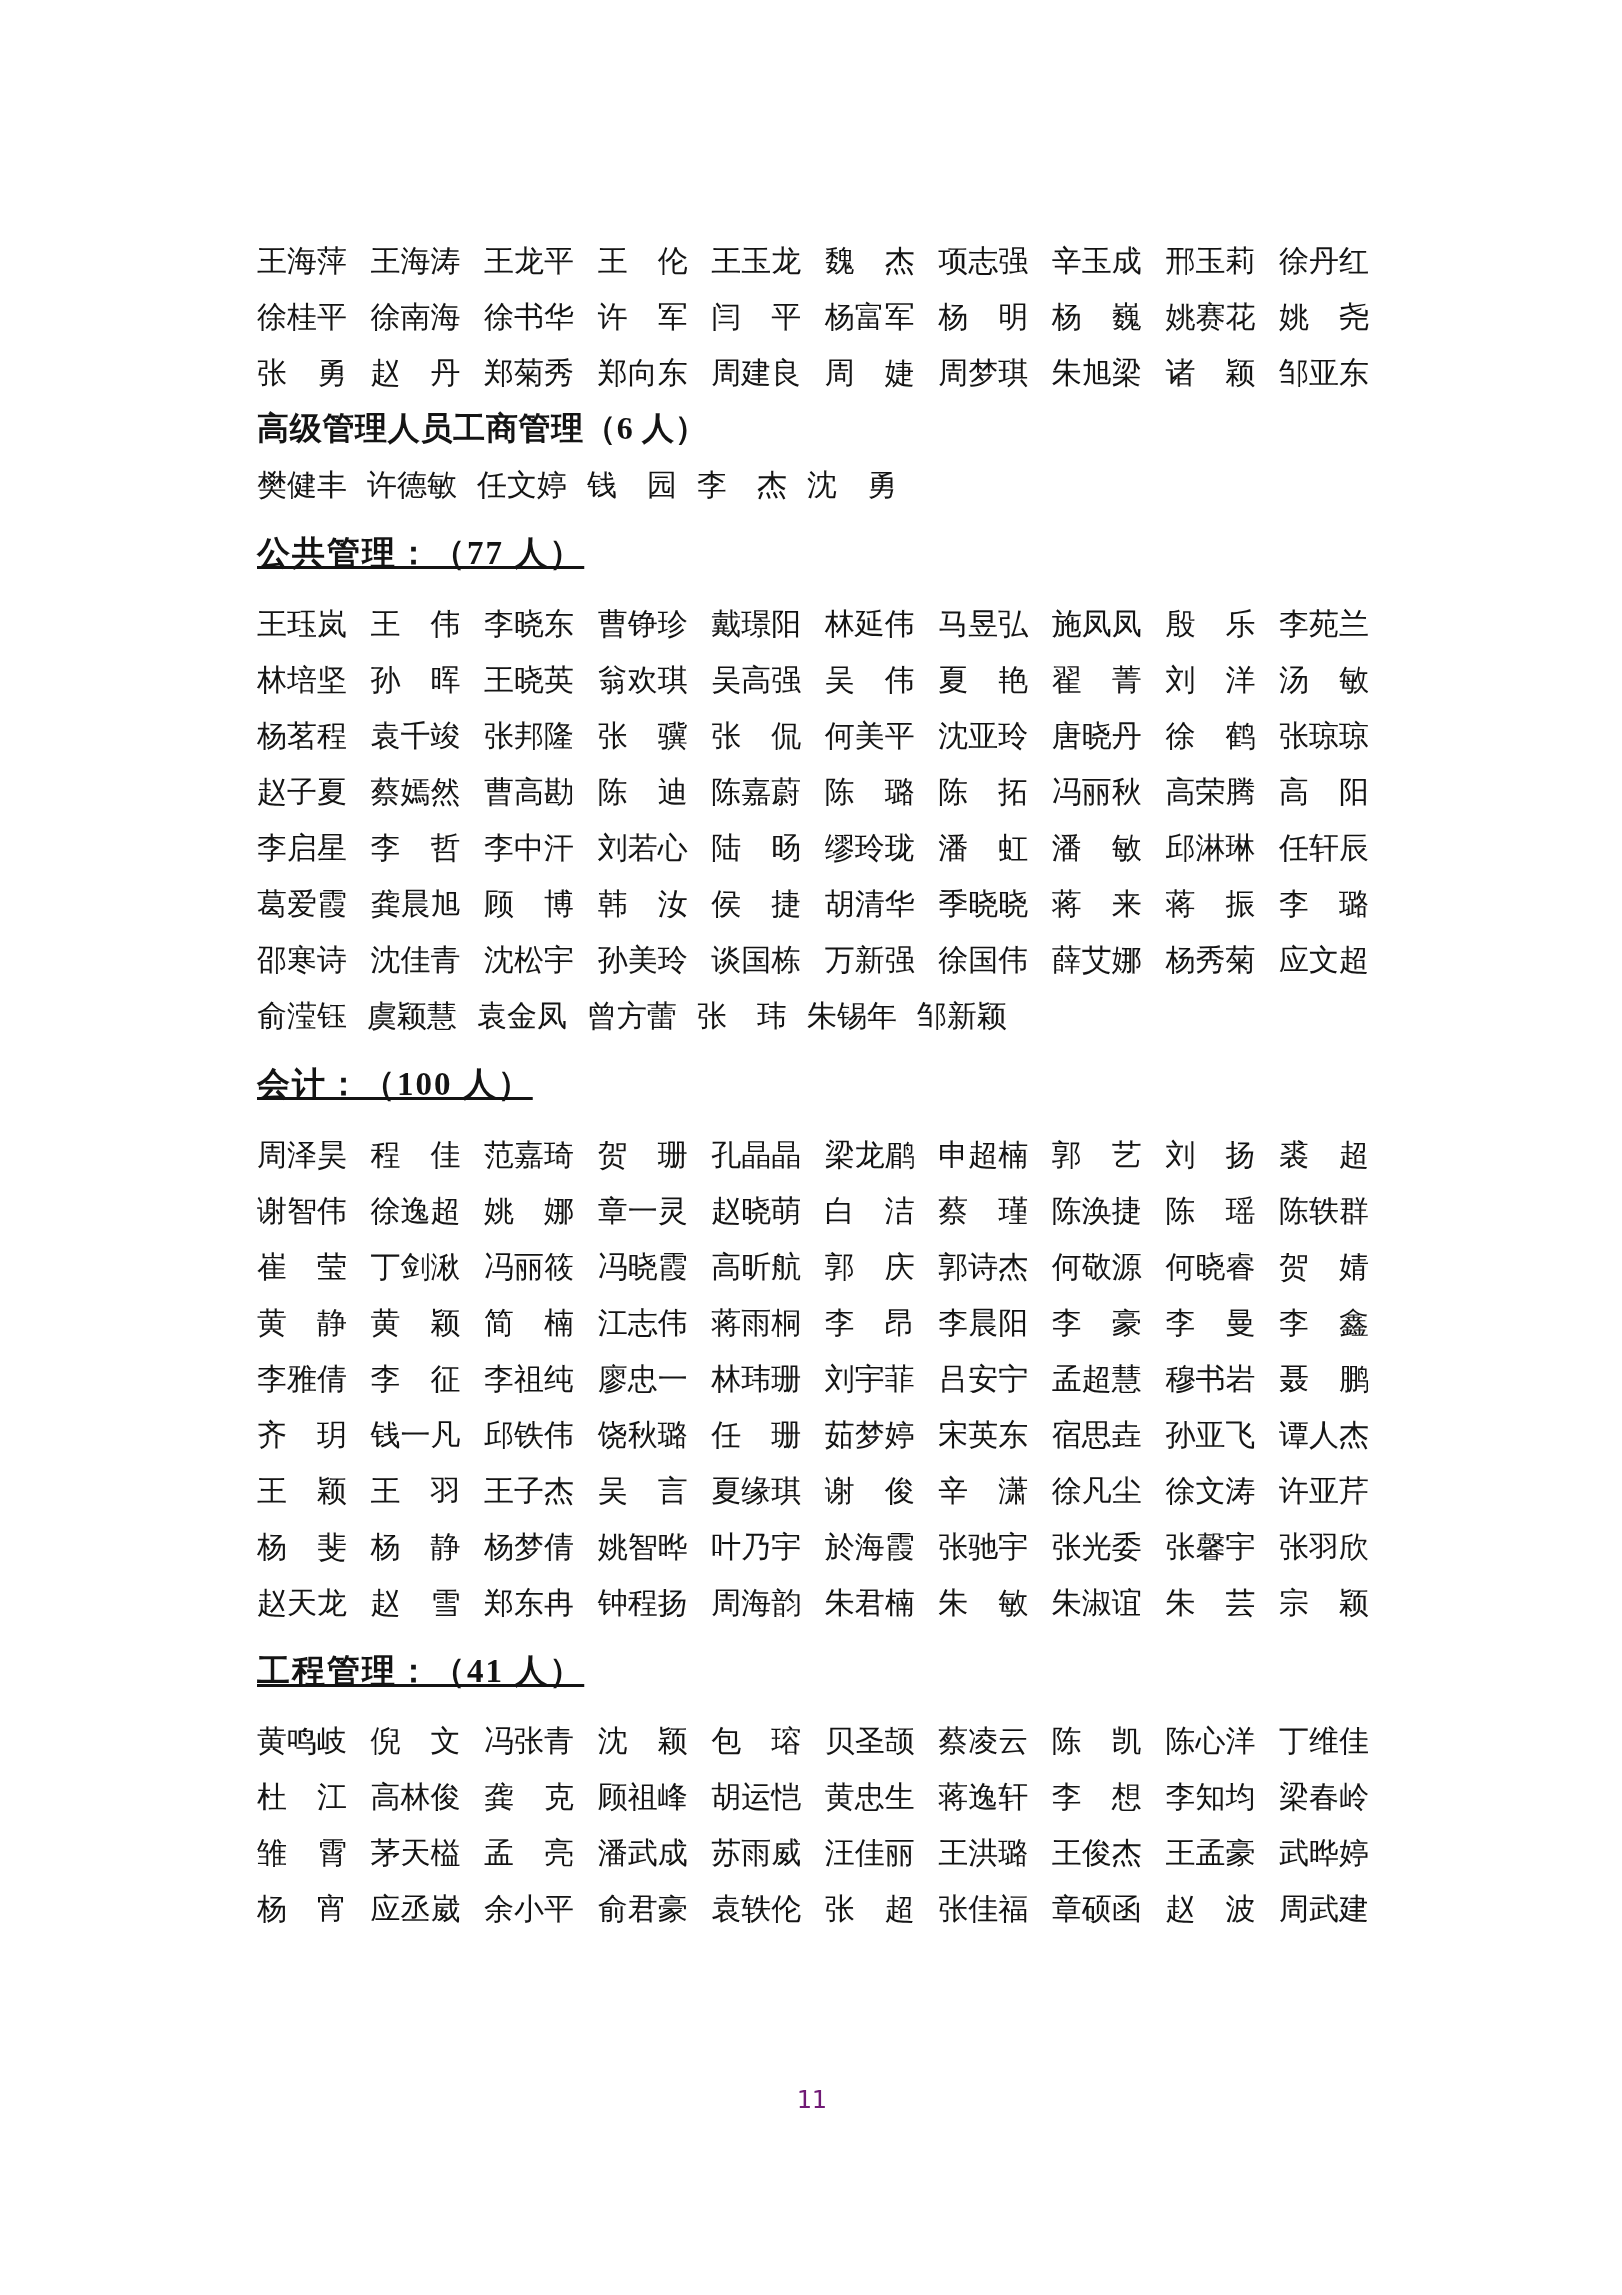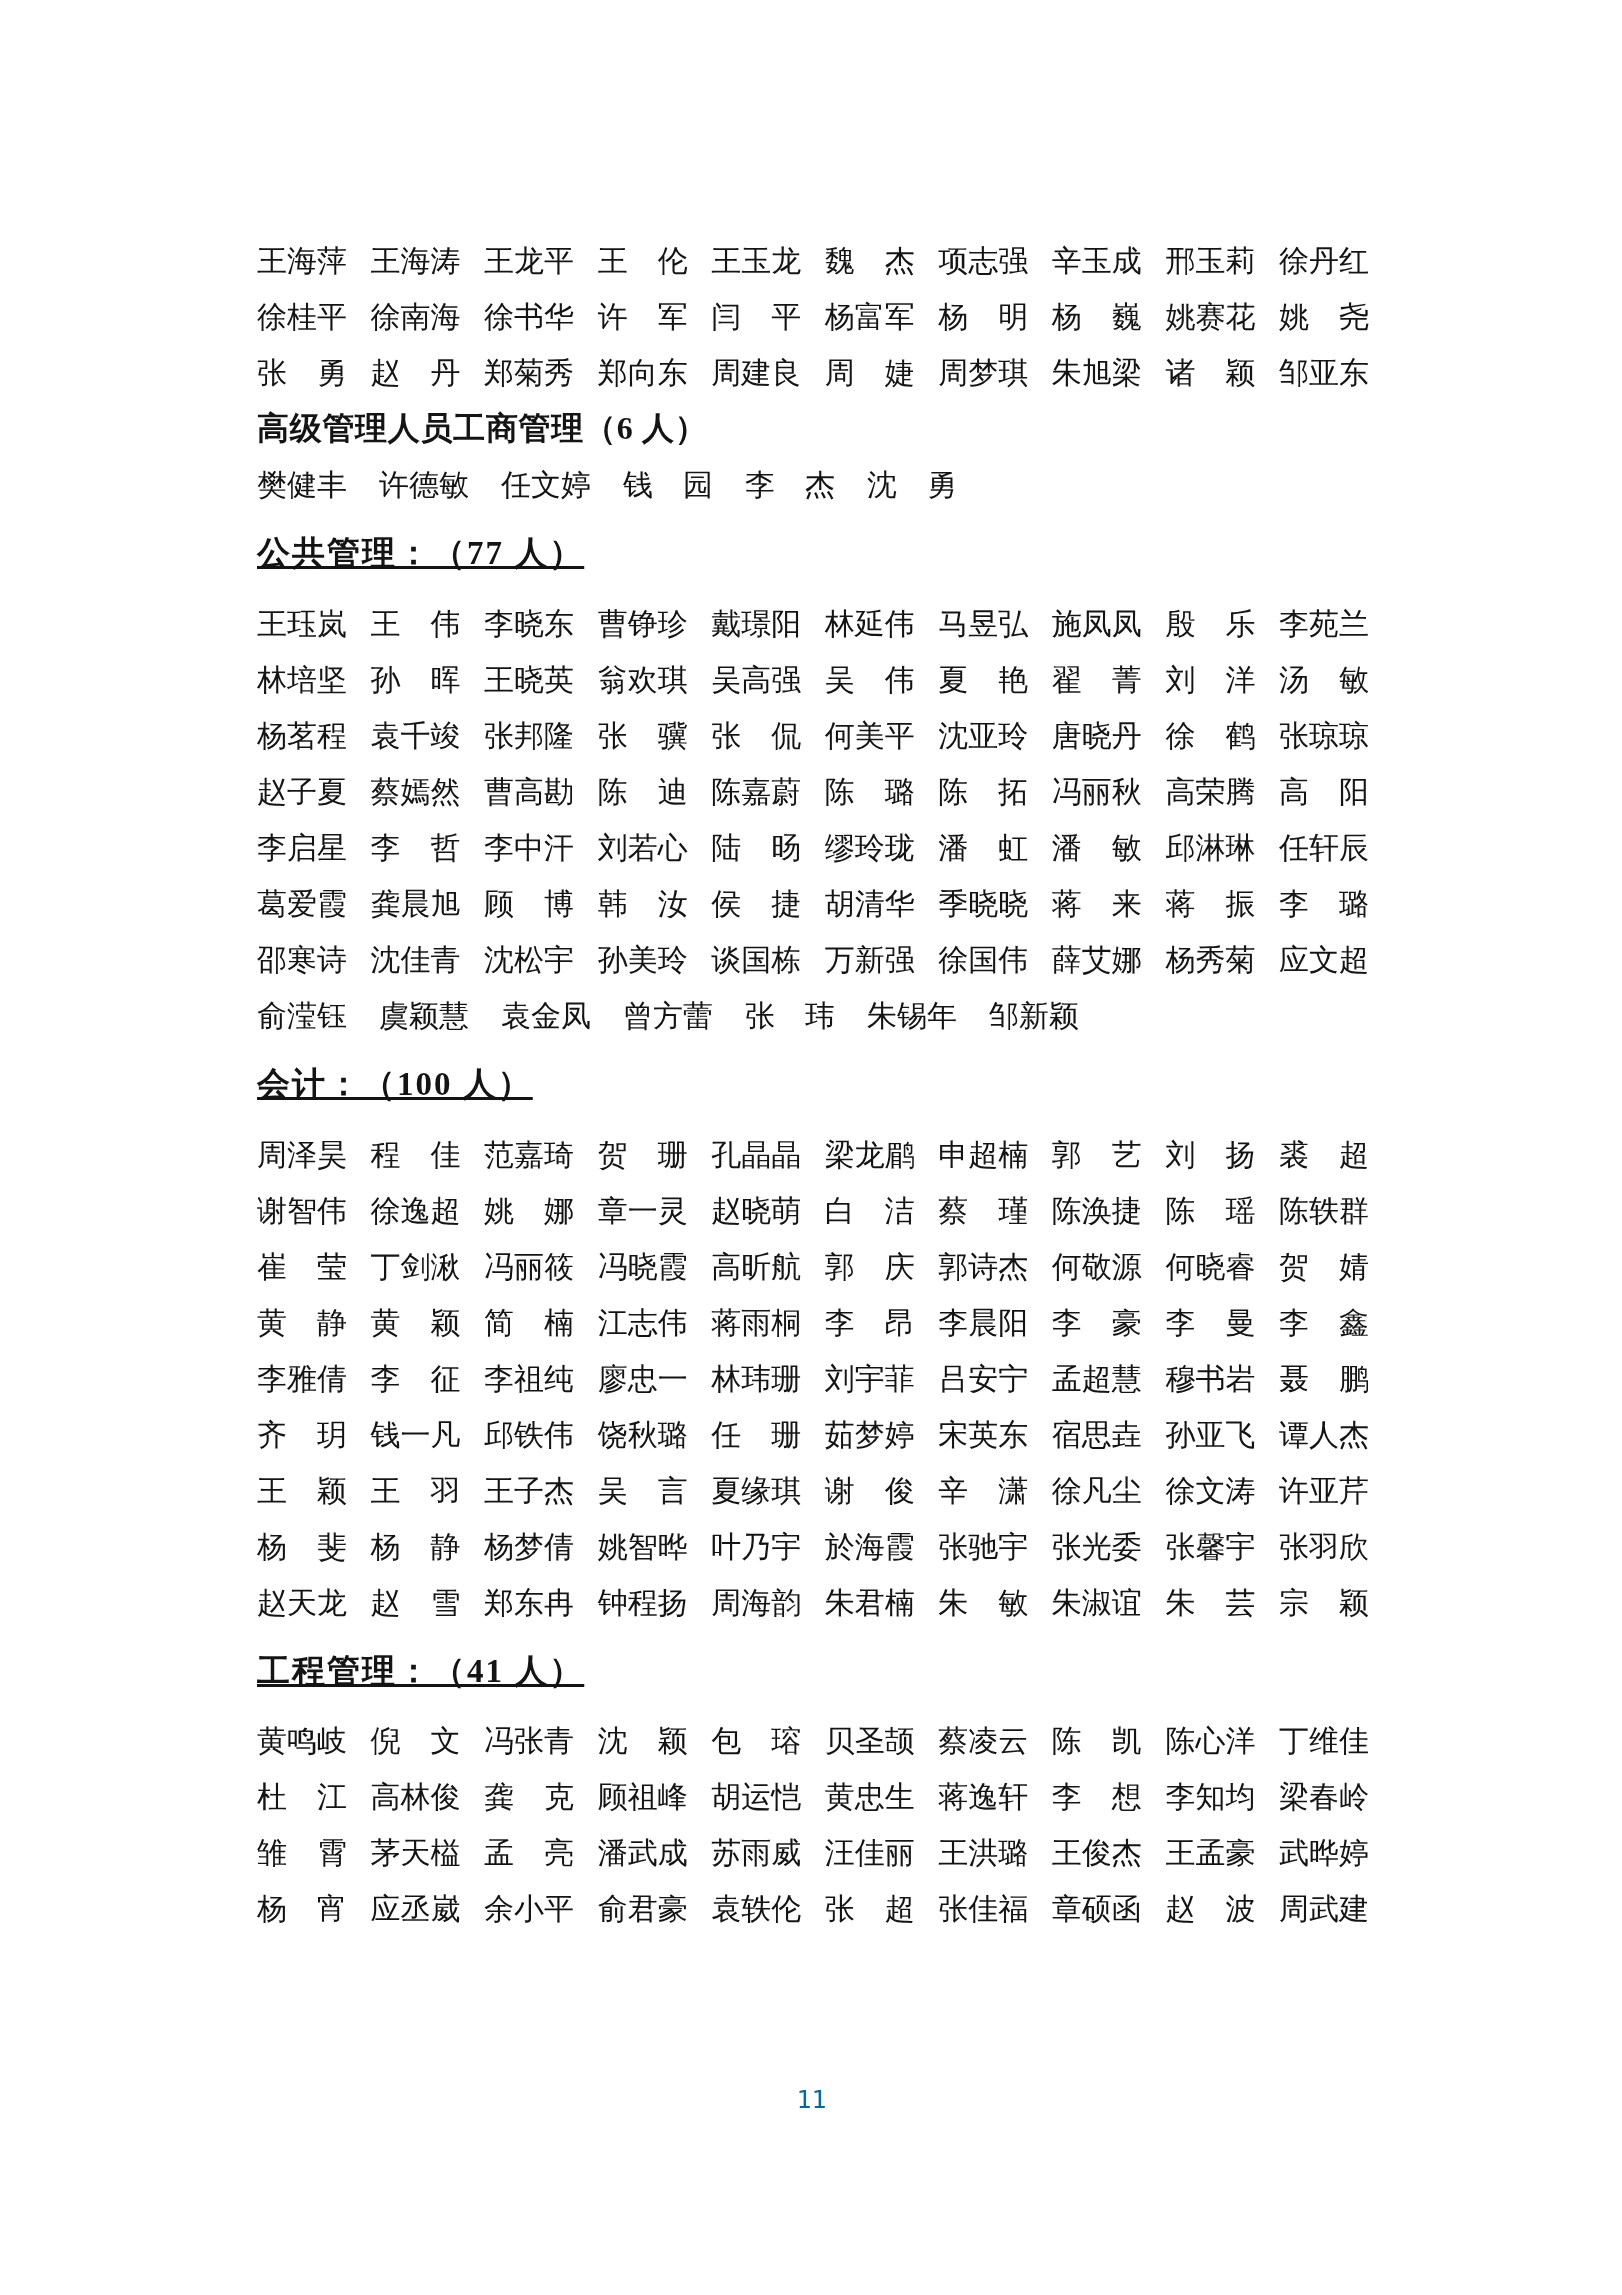--- a/index.html
+++ b/index.html
@@ -25,21 +25,21 @@
   .row {
     display: flex;
     justify-content: space-between;
     align-items: center;
     height: 56px;
     font-size: 30px;
     line-height: 1;
   }
   .row.partial {
     justify-content: flex-start;
-    gap: 32px;
+    gap: 20px;
   }
   .name {
     white-space: pre;
   }
   .header-main {
     display: flex;
     align-items: center;
     height: 58px;
     margin-top: 11.8px;
     margin-bottom: 13px;
@@ -59,21 +59,21 @@
     white-space: pre;
   }
   .page-number {
     position: absolute;
     top: 2085px;
     left: 0;
     width: 100%;
     text-align: center;
     font-size: 25px;
     font-family: "DejaVu Sans Mono", "Liberation Mono", monospace;
-    color: #0369a1;
+    color: #701a75;
   }
 </style>
 </head>
 <body>
 
 <div class="page">
   <div class="content" id="content">
       <div class="row">
         <span class="name">王海萍</span>
         <span class="name">王海涛</span>

